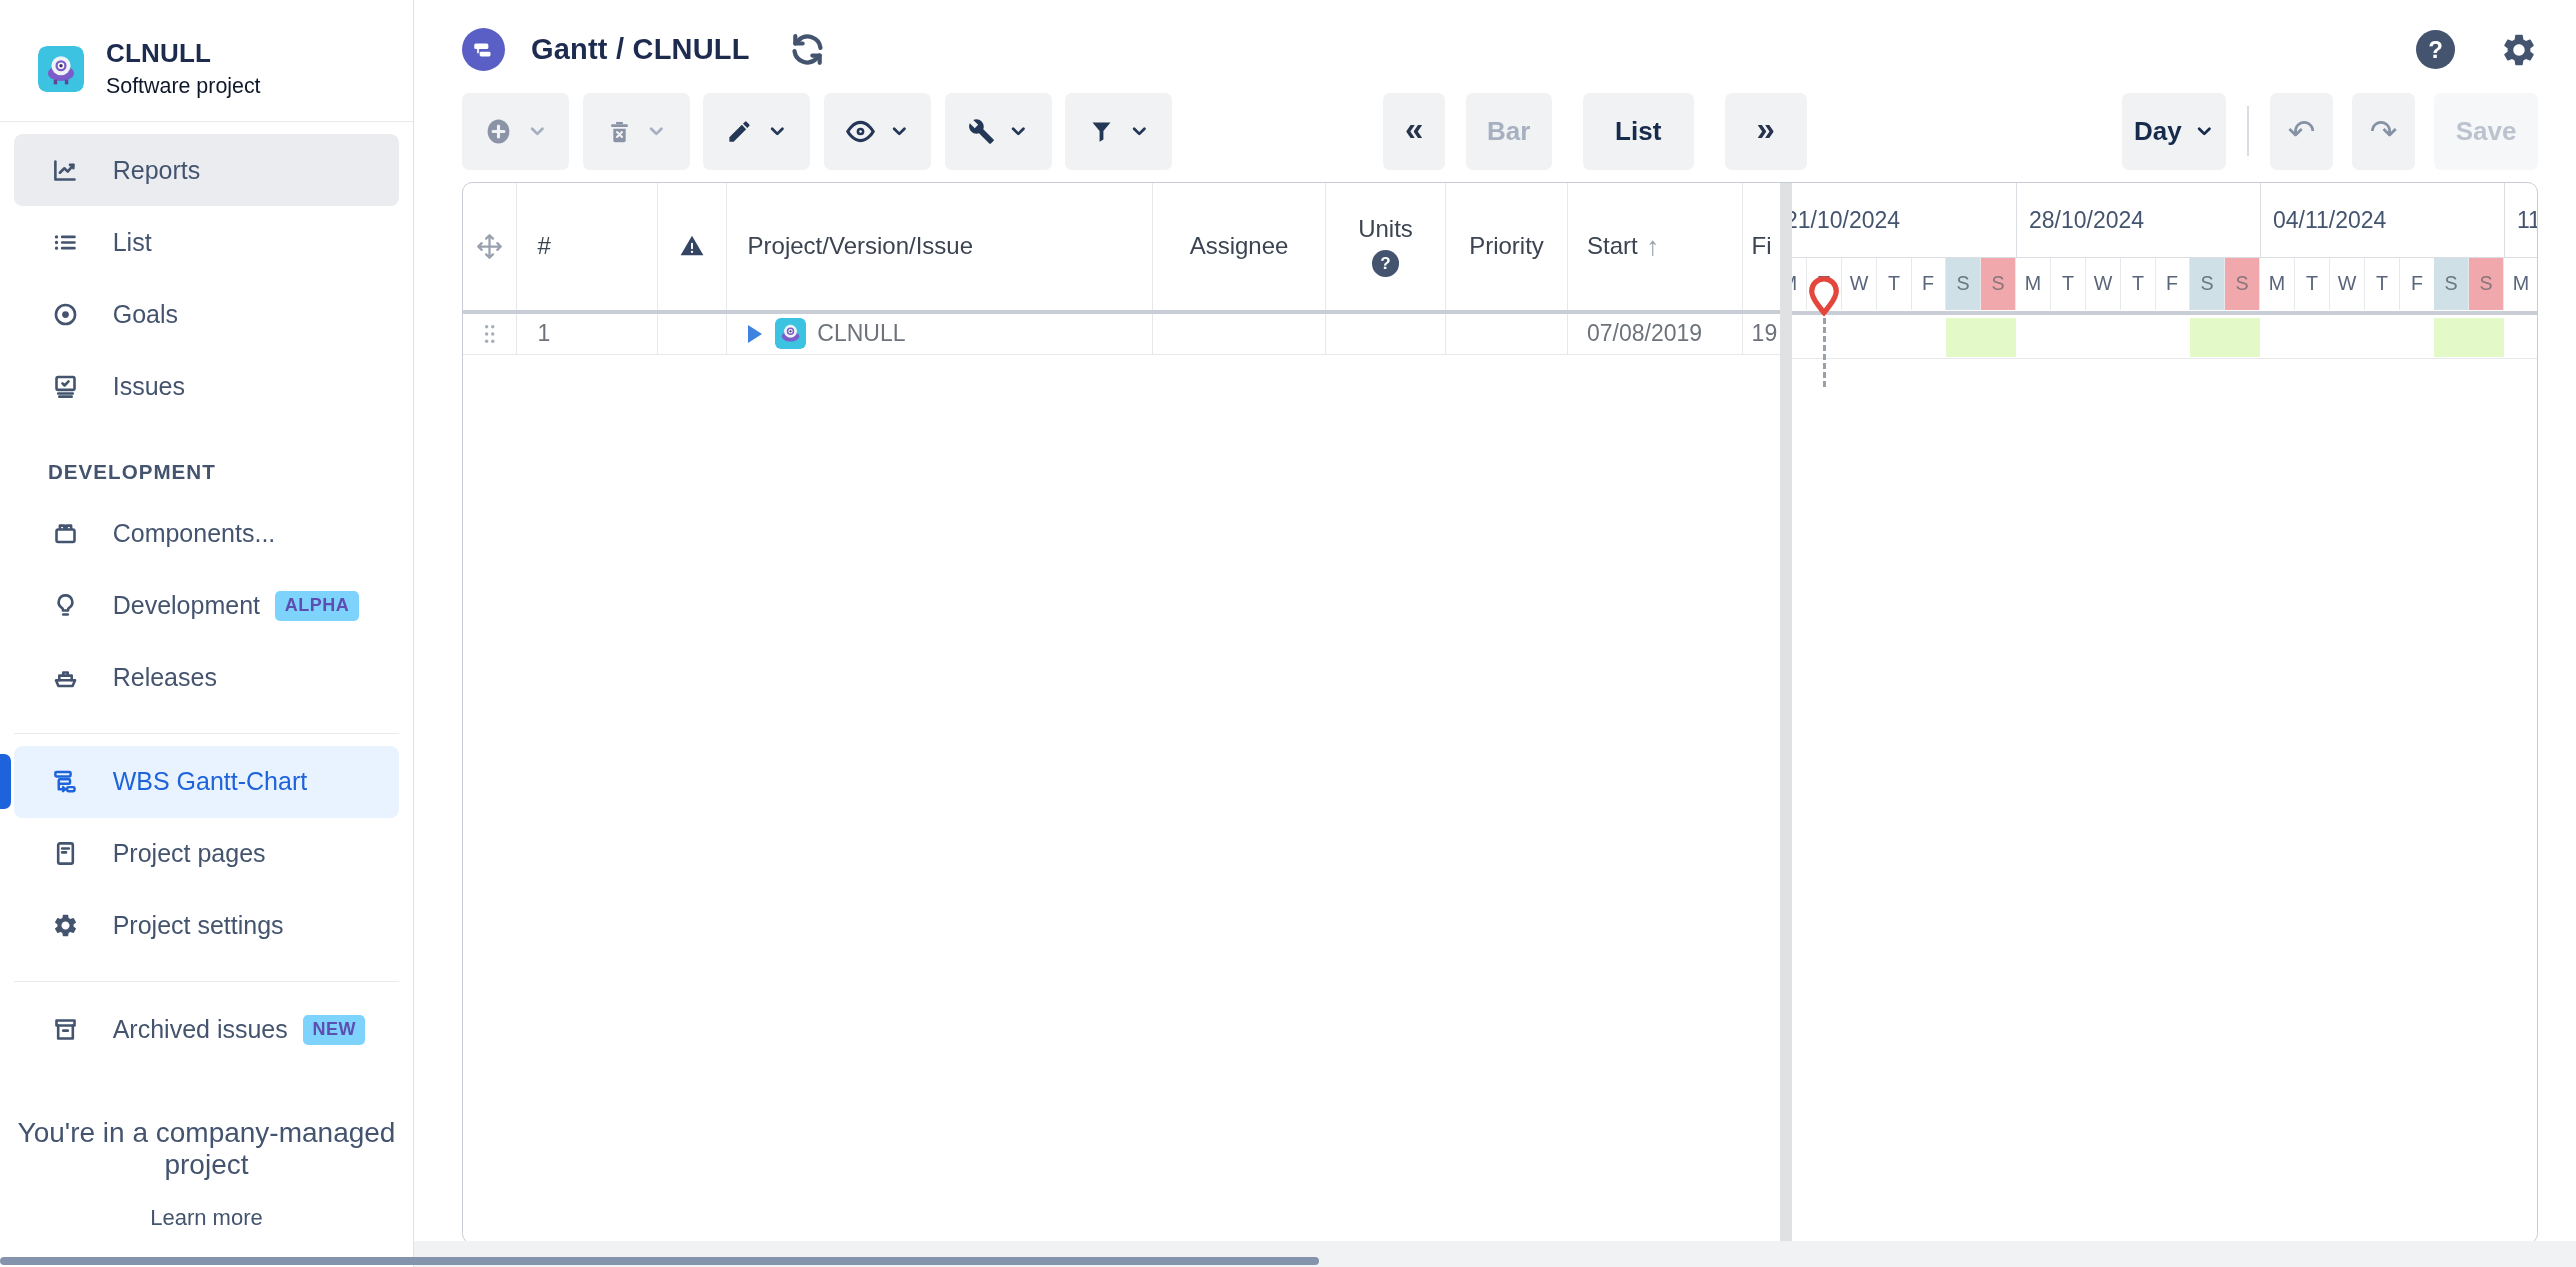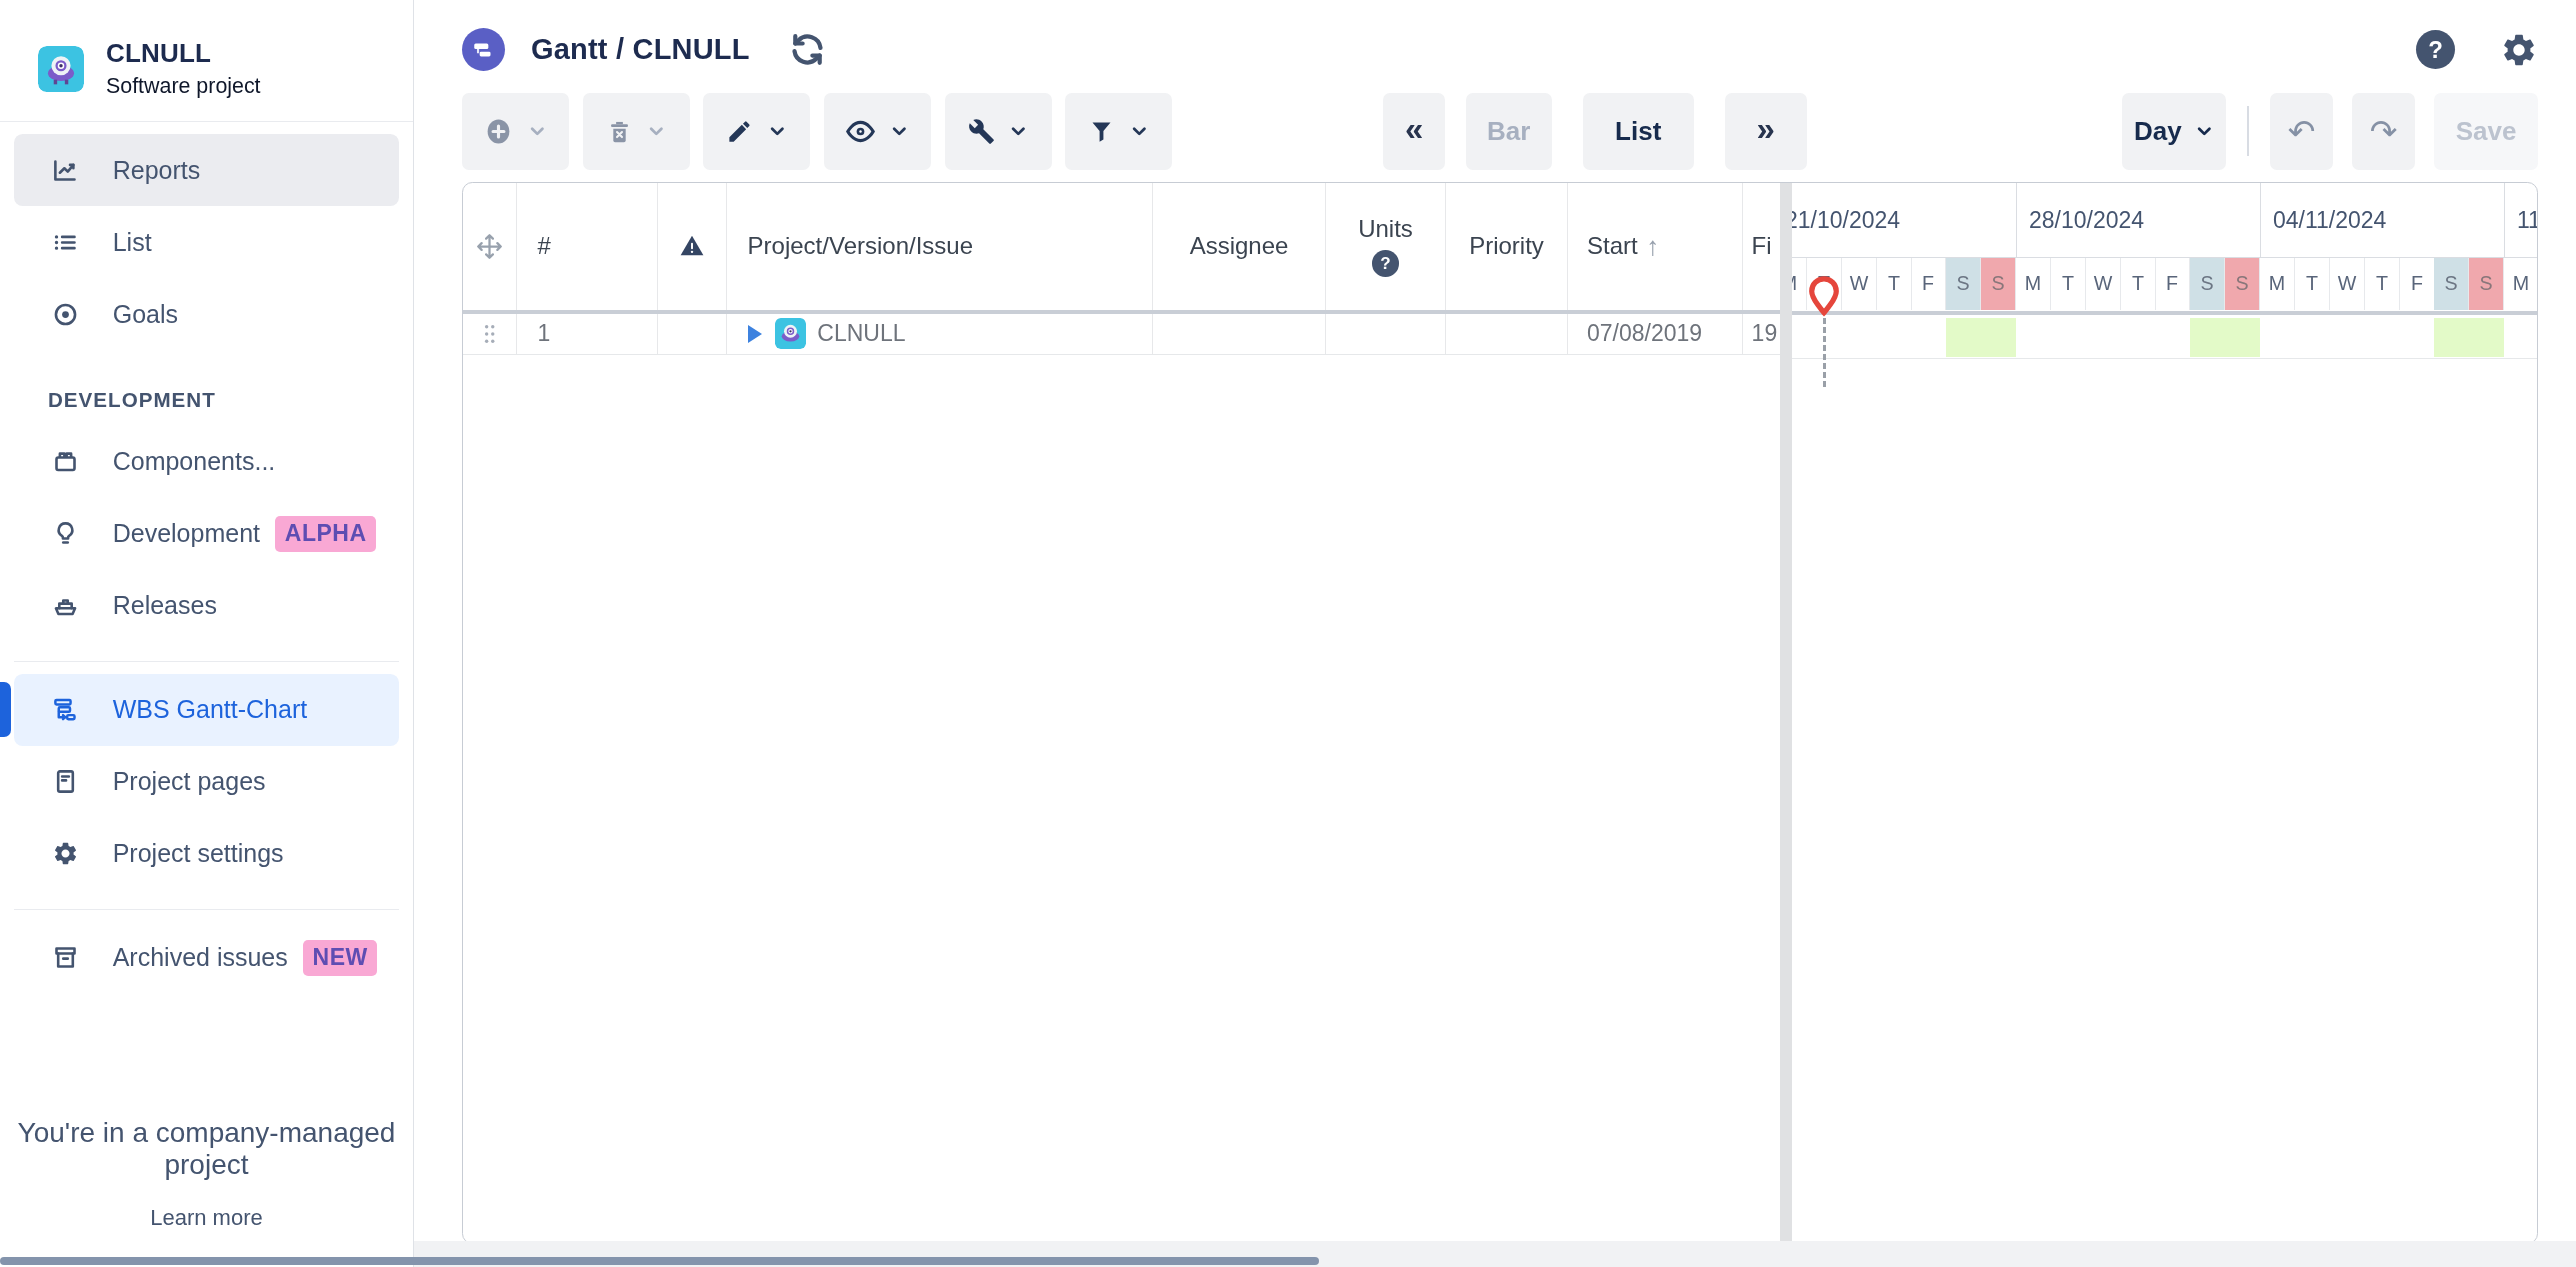--- a/index.html
+++ b/index.html
@@ -20,22 +20,22 @@
     border-radius:8.6px; cursor:pointer; }
   .nav-item .nicon { width:27px; height:27px; margin-left:38px; flex-shrink:0; display:flex; align-items:center; justify-content:center; }
   .nav-item .nlabel { margin-left:34px; font-size:25px; font-weight:500; color:#44546f; white-space:nowrap; }
   .nav-item.hovered { background:#ebecf0; }
   .nav-item.selected { background:#e9f2ff; }
   .nav-item.selected .nlabel { color:var(--accent,#1d63dc); }
   .sel-bar { position:absolute; left:-13.7px; top:8.6px; width:11px; height:55px;
     background:var(--accent,#1d63dc); border-radius:0 6.9px 6.9px 0; }
   .section-label { font-size:20.6px; font-weight:bold; letter-spacing:1px; color:#44546f;
     padding:38px 0 13.7px 48px; }
-  .badge { margin-left:15.4px; font-size:23px; font-weight:bold; letter-spacing:0.5px;
-    color:var(--badge,#5e4db2); background:#f9a8d4; border-radius:5.1px; padding:4.3px 9.4px; }
+  .badge { margin-left:15.4px; font-size:18px; font-weight:bold; letter-spacing:0.5px;
+    color:var(--badge,#5e4db2); background:#7dd3fc; border-radius:5.1px; padding:4.3px 9.4px; }
   .side-foot { margin-top:auto; padding-bottom:36px; text-align:center; }
   .side-note { font-size:28px; color:#44546f; }
   .side-link { display:inline-block; margin-top:24px; font-size:22px; font-weight:500; color:#44546f; cursor:pointer; }
 
   
   .main { flex:1; display:flex; flex-direction:column; padding:13.7px 38px 0 48px; background:#fff; position:relative; }
   .main-header { display:flex; align-items:center; height:72px; }
   .gantt-logo { width:43px; height:43px; border-radius:50%; background:#5a5fc5; flex-shrink:0;
     display:flex; align-items:center; justify-content:center; }
   .page-title { font-size:29px; font-weight:bold; color:#1d2b4f; margin-left:26px; letter-spacing:0.2px; }
@@ -145,20 +145,30 @@
         <span class="nlabel">List</span>
       </div>
       <div class="nav-item">
         <span class="nicon">
           <svg width="27" height="27" viewBox="0 0 24 24" fill="none" stroke="#44546f" stroke-width="2.3">
               <circle cx="12" cy="12" r="8.5"></circle>
               <circle cx="12" cy="12" r="3" fill="#44546f" stroke="none"></circle>
             </svg>
         </span>
         <span class="nlabel">Goals</span>
+      </div>
+      <div class="nav-item">
+        <span class="nicon">
+          <svg width="27" height="27" viewBox="0 0 24 24" fill="none" stroke="#44546f" stroke-width="2.3" stroke-linecap="round" stroke-linejoin="round">
+              <rect x="4" y="3.5" width="16" height="11.5" rx="1.5"></rect>
+              <path d="M9.3 9.2l1.9 1.9 3.5-3.6"></path>
+              <path d="M5.5 18.2h13M6.5 21h11"></path>
+            </svg>
+        </span>
+        <span class="nlabel">Issues</span>
       </div>
 
       <div class="section-label">DEVELOPMENT</div>
 
       <div class="nav-item">
         <span class="nicon">
           <svg width="27" height="27" viewBox="0 0 24 24" fill="none" stroke="#44546f" stroke-width="2.3" stroke-linejoin="round">
               <rect x="4" y="8.5" width="16" height="11" rx="1.5"></rect>
               <path d="M7 8.5V5h4v3.5M13 8.5V5h4v3.5"></path>
             </svg>

